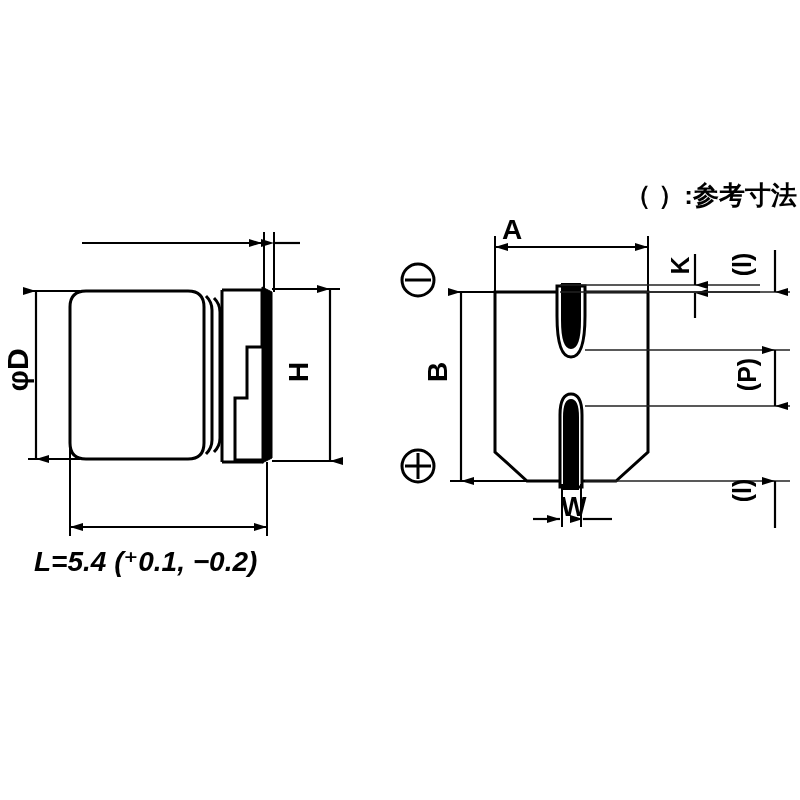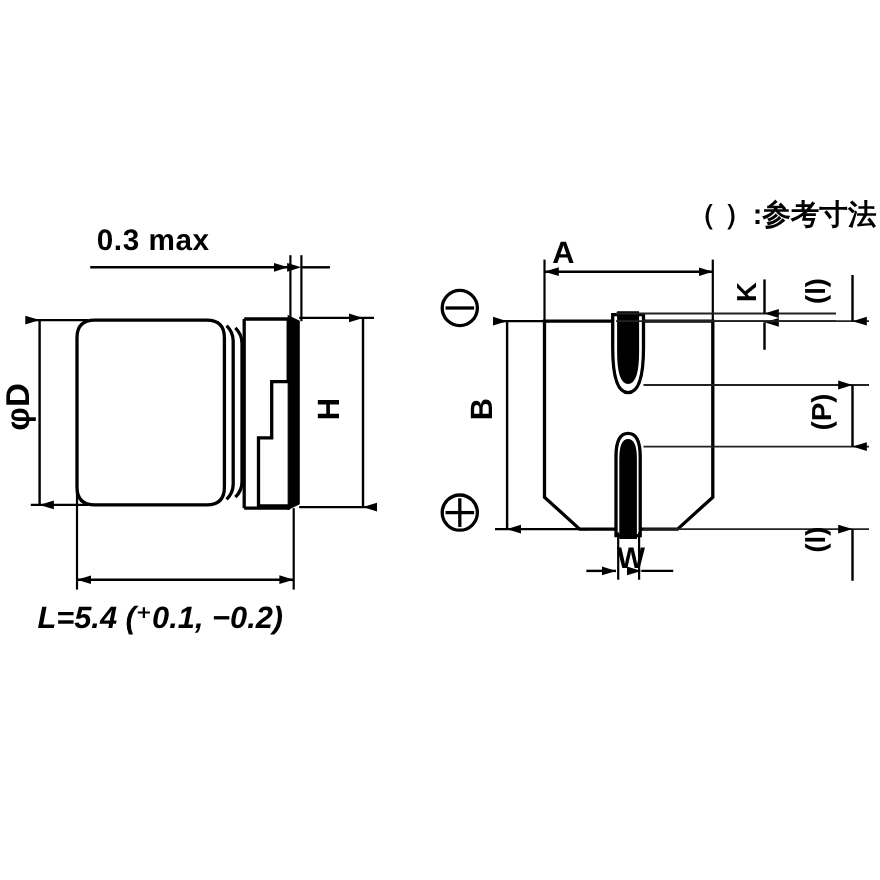--- a/index.html
+++ b/index.html
@@ -129,21 +129,20 @@
         <line x1="405" y1="280" x2="431" y2="280" stroke="#000" stroke-width="3"></line>
       </g>
       <g>
         <circle cx="418" cy="466" r="16" fill="none" stroke="#000" stroke-width="3"></circle>
         <line x1="405" y1="466" x2="431" y2="466" stroke="#000" stroke-width="3"></line>
         <line x1="418" y1="453" x2="418" y2="479" stroke="#000" stroke-width="3"></line>
       </g>
     </g>
   </svg>
 
-  <div class="lbl t-03max">0.3 max</div>
 
   <div class="lbl t-phid rot90">φD</div>
 
   <div class="lbl t-h rot90">H</div>
 
   <div class="lbl t-note1">L=5.4 (⁺0.1, −0.2)</div>
 
   <div class="lbl t-ref">（ ）:参考寸法</div>
 
   <div class="lbl t-a">A</div>

